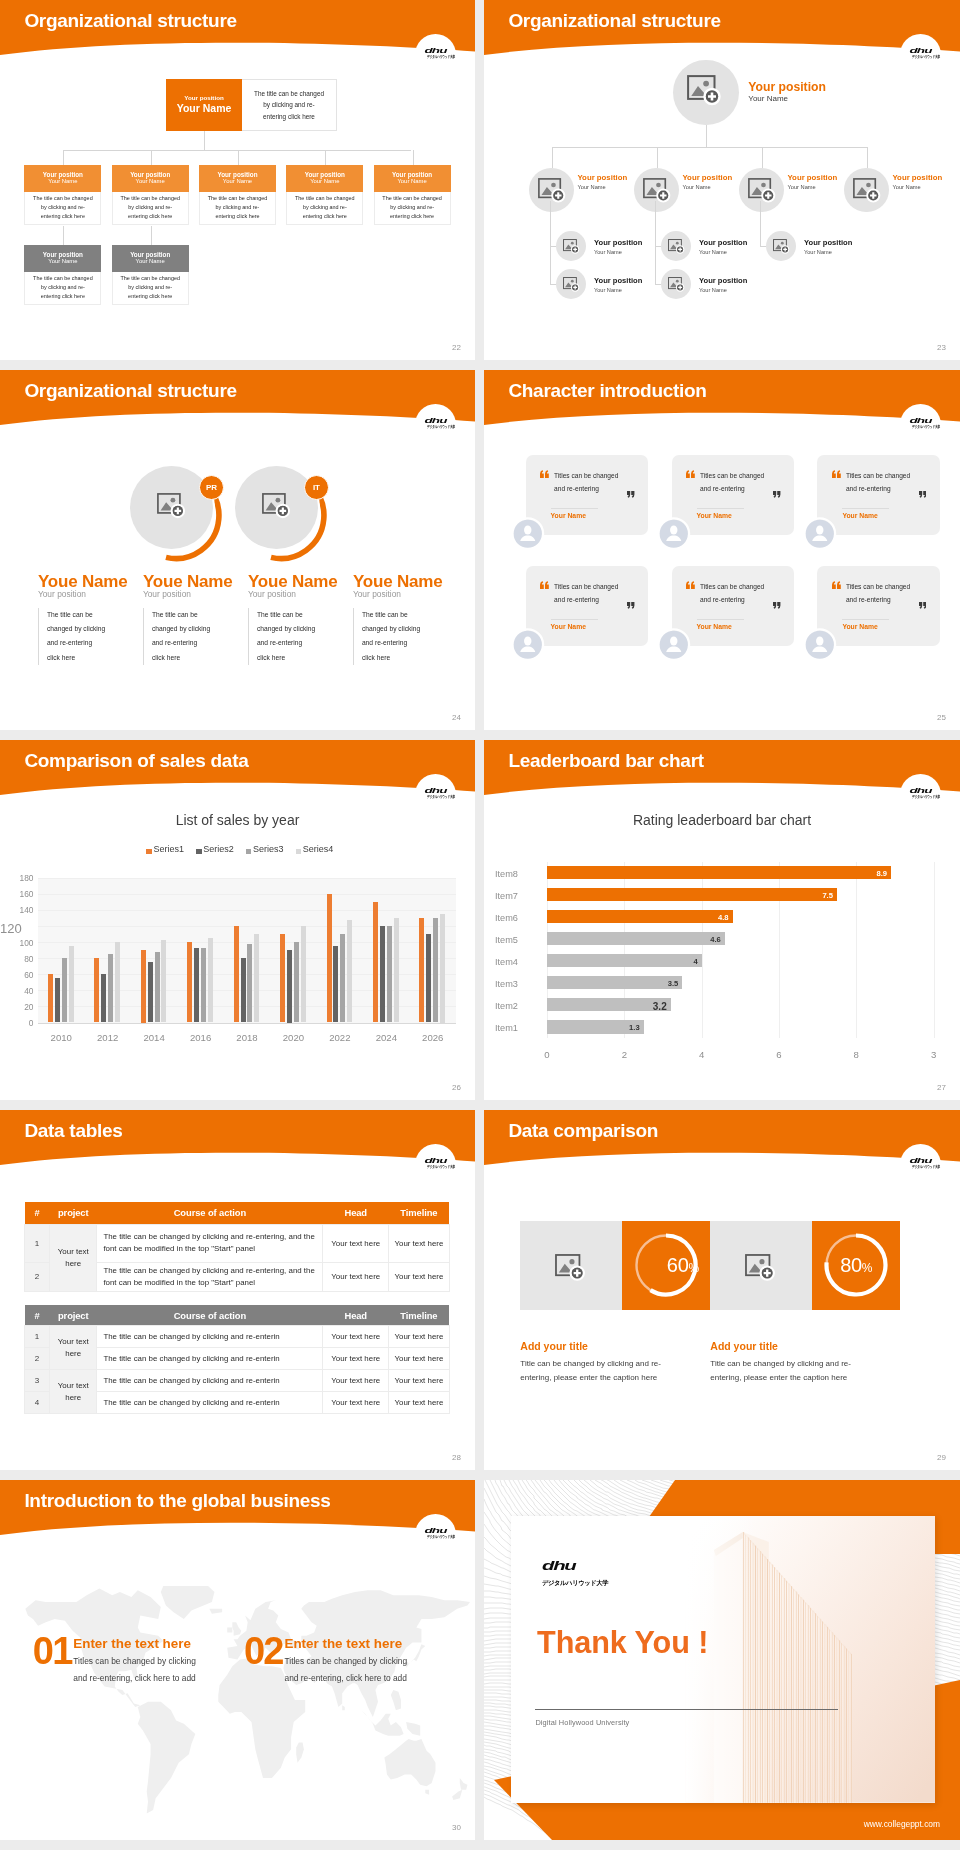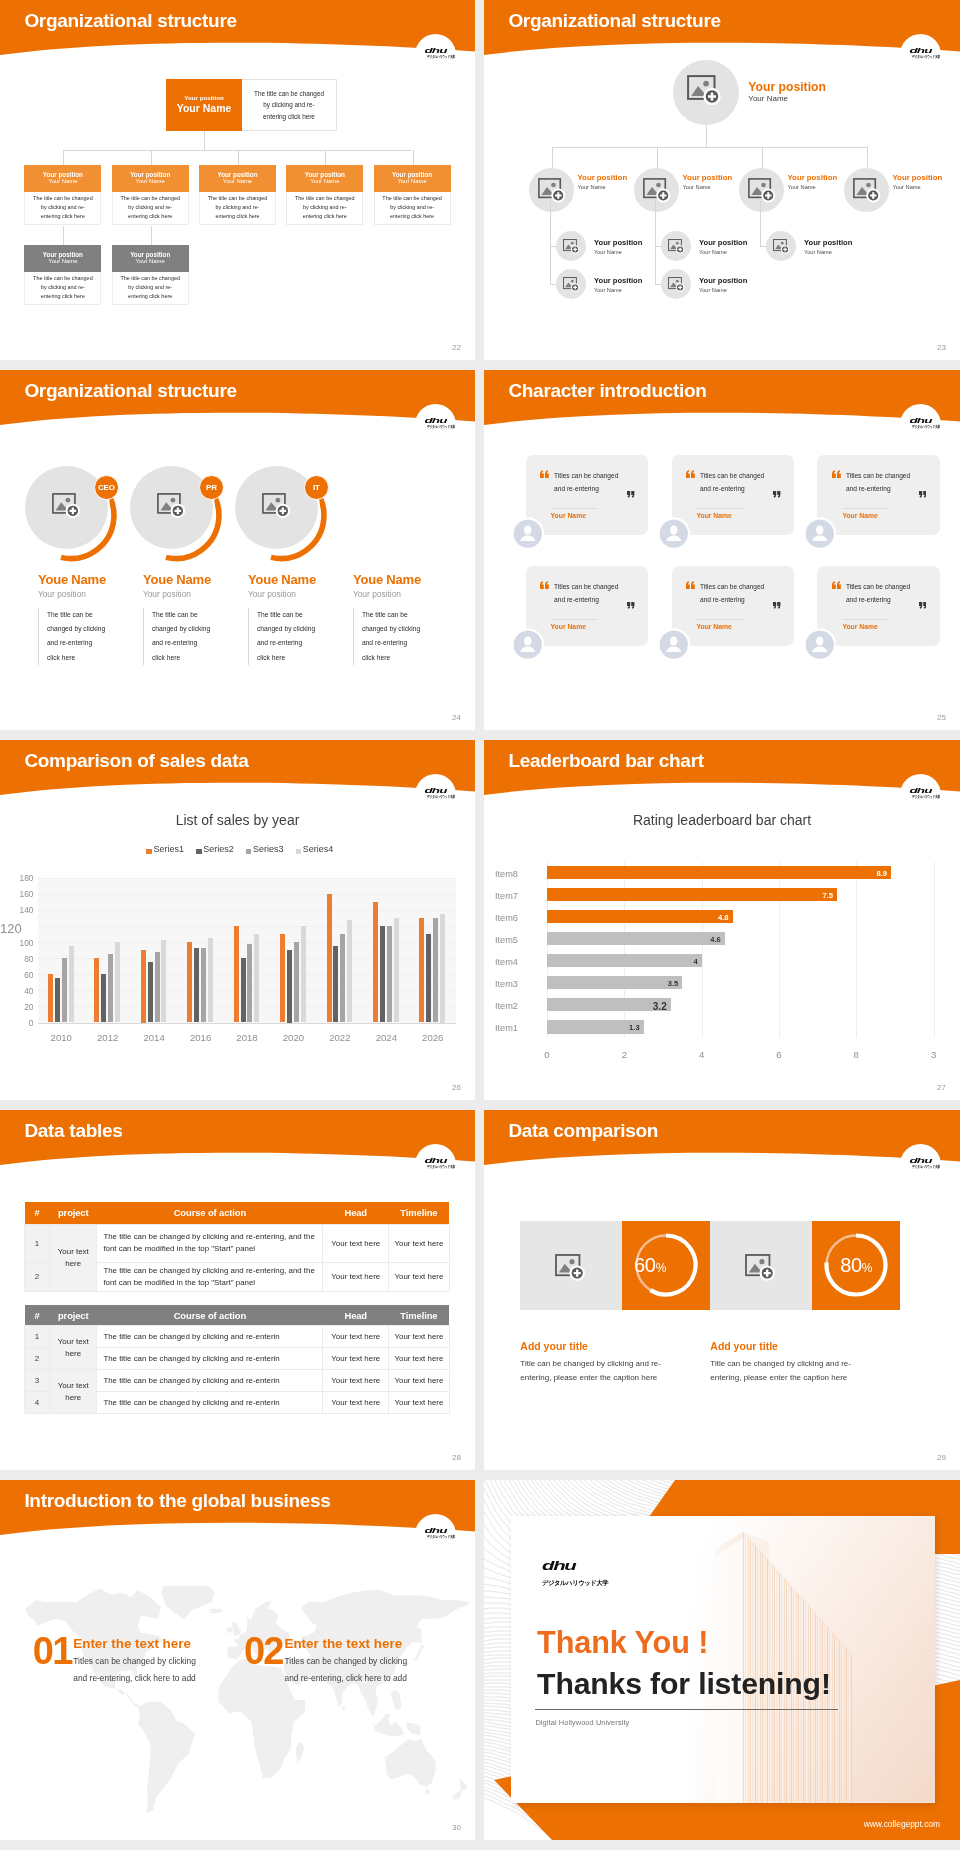--- a/index.html
+++ b/index.html
@@ -47,21 +47,21 @@
   .l2 .head .pos{font-size:6.3px;font-weight:bold;line-height:1.15;}
   .l2 .head .nm{font-size:5.9px;line-height:1.3;}
   .l2 .body{height:33.4px;border:1px solid #ececec;border-top:none;color:#2b2b2b;font-size:5.45px;
             line-height:1.72;text-align:center;display:flex;align-items:center;justify-content:center;
             padding:0 7px;box-sizing:border-box;}
   .l2.gray .head{background:#808080;}
   .ln{position:absolute;background:#d5d5d5;}
 
   
   .avatar{position:absolute;border-radius:50%;background:#e3e3e3;}
-  .nm24{position:absolute;color:#ED7002;font-size:13px;font-weight:bold;line-height:1;letter-spacing:-0.2px;}
+  .nm24{position:absolute;color:#ED7002;font-size:17px;font-weight:bold;line-height:1;letter-spacing:-0.2px;}
   .pos24{position:absolute;color:#9a9a9a;font-size:8.4px;line-height:1;}
   .desc24{position:absolute;color:#2b2b2b;font-size:6.7px;line-height:2.15;border-left:1px solid #d9d9d9;
           padding-left:8px;width:59.2px;}
 
   
   .qcard{position:absolute;width:128px;height:70px;background:#efefef;border-radius:7px;}
   .qtxt{position:absolute;color:#2b2b2b;font-size:6.6px;line-height:1.85;}
   .qname{position:absolute;color:#ED7002;font-size:6.8px;font-weight:bold;}
   .qdiv{position:absolute;height:1px;background:#dcdcdc;}
 
@@ -362,39 +362,20 @@
       <path d="M0,0 L475,0 L475,51.5 C351,42.5 142,36.0 0,55 Z" fill="#ED7002"></path>
     </svg>
   </div>
   <div class="title">Organizational structure</div>
   <div class="logo">
     <div class="bump"></div>
     <div class="logoTxt">dhu</div>
     <div class="logoSub">デジタルハリウッド大学</div>
   </div>
   <div class="pageno">24</div>
-<div style="position:absolute;left:24.4px;top:94.8px;width:110px;height:110px">
-     <svg width="110" height="110" viewBox="0 0 110 110" style="position:absolute;left:0;top:0">
-       <path d="M 40.0 3.6 A 43.0 43.0 0 1 1 32.0 88.4" fill="none" stroke="#ED7002" stroke-width="5.6" transform="translate(5.0,4.0)"></path>
-     </svg>
-     <div style="position:absolute;left:1.0px;top:1.5px;width:82.7px;height:82.7px;border-radius:50%;background:#e3e3e3;box-shadow:0 0 0 2px #fff"></div>
-     <div style="position:absolute;left:27.5px;top:28.0px">
-          <svg width="30.00" height="27.50" viewBox="0 0 36 33" style="display:block;overflow:visible">
-  <rect x="1.1" y="1.1" width="26.4" height="22.8" fill="none" stroke="#595959" stroke-width="2.0"></rect>
-  <path d="M4.3 20.9 L11.0 11.1 L17.5 18.6 L21.8 13.8 L24.3 16.5 L24.3 20.9 Z" fill="#808080"></path>
-  <circle cx="19.1" cy="8.6" r="2.9" fill="#808080"></circle>
-  <circle cx="25.0" cy="21.5" r="7.4" fill="none" stroke="#fff" stroke-width="2.6"></circle>
-  <circle cx="25.0" cy="21.5" r="6.2" fill="#595959"></circle>
-  <path d="M23.7 17.5 h2.6 v2.7 h2.7 v2.6 h-2.7 v2.7 h-2.6 v-2.7 h-2.7 v-2.6 h2.7 z" fill="#fff"></path>
-</svg>
-        </div>
-     <div style="position:absolute;left:69.5px;top:10.0px;width:25px;height:25px;border-radius:50%;background:#ED7002;border:1.6px solid #fff;box-sizing:border-box;display:flex;align-items:center;justify-content:center">
-       <span style="color:#fff;font-size:8px;font-weight:bold;letter-spacing:-0.2px">CEO</span>
-     </div>
-   </div>
 <div class="nm24" style="left:37.9px;top:203.3px">Youe Name</div>
 <div class="pos24" style="left:37.9px;top:219.5px">Your position</div>
 <div class="desc24" style="left:37.9px;top:237.5px">The title can be changed by clicking and re-entering click here</div>
 <div style="position:absolute;left:129.4px;top:94.8px;width:110px;height:110px">
      <svg width="110" height="110" viewBox="0 0 110 110" style="position:absolute;left:0;top:0">
        <path d="M 40.0 3.6 A 43.0 43.0 0 1 1 32.0 88.4" fill="none" stroke="#ED7002" stroke-width="5.6" transform="translate(5.0,4.0)"></path>
      </svg>
      <div style="position:absolute;left:1.0px;top:1.5px;width:82.7px;height:82.7px;border-radius:50%;background:#e3e3e3;box-shadow:0 0 0 2px #fff"></div>
      <div style="position:absolute;left:27.5px;top:28.0px">
           <svg width="30.00" height="27.50" viewBox="0 0 36 33" style="display:block;overflow:visible">
@@ -823,21 +804,21 @@
   <circle cx="25.0" cy="21.5" r="7.4" fill="none" stroke="#fff" stroke-width="2.6"></circle>
   <circle cx="25.0" cy="21.5" r="6.2" fill="#595959"></circle>
   <path d="M23.7 17.5 h2.6 v2.7 h2.7 v2.6 h-2.7 v2.7 h-2.6 v-2.7 h-2.7 v-2.6 h2.7 z" fill="#fff"></path>
 </svg>
       </div>
 <div class="dcOr" style="left:138.3px;top:111.1px;width:88px;height:89px"></div>
 <svg style="position:absolute;left:148.30px;top:121.10px" width="68" height="68" viewBox="0 0 68 68">
      <circle cx="34" cy="34" r="29.5" fill="none" stroke="#F7BE93" stroke-width="2.4"></circle>
      <path d="M 34.00 4.50 A 29.5 29.5 0 1 1 18.51 59.10" fill="none" stroke="#fff" stroke-width="4.2" stroke-linecap="butt"></path>
    </svg>
-<div style="position:absolute;left:150px;top:143.60px;width:60px;text-align:left">
+<div style="position:absolute;left:169px;top:143.60px;width:60px;text-align:center">
      <span style="color:#fff;font-size:20px;font-weight:normal;letter-spacing:-0.3px">60</span><span style="color:#fff;font-size:12px;font-weight:normal">%</span>
    </div>
 <div class="dcH" style="left:36.3px;top:230px">Add your title</div>
 <div class="dcD" style="left:36.3px;top:247px;width:168px">Title can be changed by clicking and re-entering, please enter the caption here</div>
 <div class="dcImg" style="left:226.3px;top:111.1px;width:102px;height:89px"></div>
 <div style="position:absolute;left:261.3px;top:144.1px">
         <svg width="32.00" height="29.33" viewBox="0 0 36 33" style="display:block;overflow:visible">
   <rect x="1.1" y="1.1" width="26.4" height="22.8" fill="none" stroke="#595959" stroke-width="2.0"></rect>
   <path d="M4.3 20.9 L11.0 11.1 L17.5 18.6 L21.8 13.8 L24.3 16.5 L24.3 20.9 Z" fill="#808080"></path>
   <circle cx="19.1" cy="8.6" r="2.9" fill="#808080"></circle>
@@ -1136,20 +1117,19 @@
        <rect x="337.6" y="135.3" width="1.35" height="151.7" fill="url(#fin)"></rect>
        <path d="M339.0 135.3 L340.0 138.0 L340.0 139.4 L339.0 136.7 Z" fill="#f1d6bd" opacity="0.5"></path>
        <rect x="340.0" y="138.0" width="1.35" height="149.0" fill="url(#fin)"></rect>
        <rect x="175" y="0" width="72" height="287" fill="url(#bgL)"></rect>
      </svg>
      <div class="thxLogo">
        <div style="font-family:'Liberation Sans',sans-serif;font-size:20px;font-weight:bold;font-style:italic;color:#0d0d0d;letter-spacing:-1.3px;line-height:1;transform:scale(1.02,0.68);transform-origin:left top">dhu</div>
        <div style="font-family:'DejaVu Sans',sans-serif;font-size:10.2px;font-weight:bold;color:#000;letter-spacing:-0.7px;line-height:1;margin-top:2.2px;transform:scale(0.62,0.62);transform-origin:left top;white-space:nowrap">デジタルハリウッド大学</div>
      </div>
      <div class="thxT1">Thank You !</div>
-     <div class="thxT2">Thanks for listening!</div>
      <div class="thxRule"></div>
      <div class="thxSub">Digital Hollywood University</div>
    </div>
    <div class="thxWeb">www.collegeppt.com</div>
   </div>
 </div>
 </div>
 
 </body></html>

